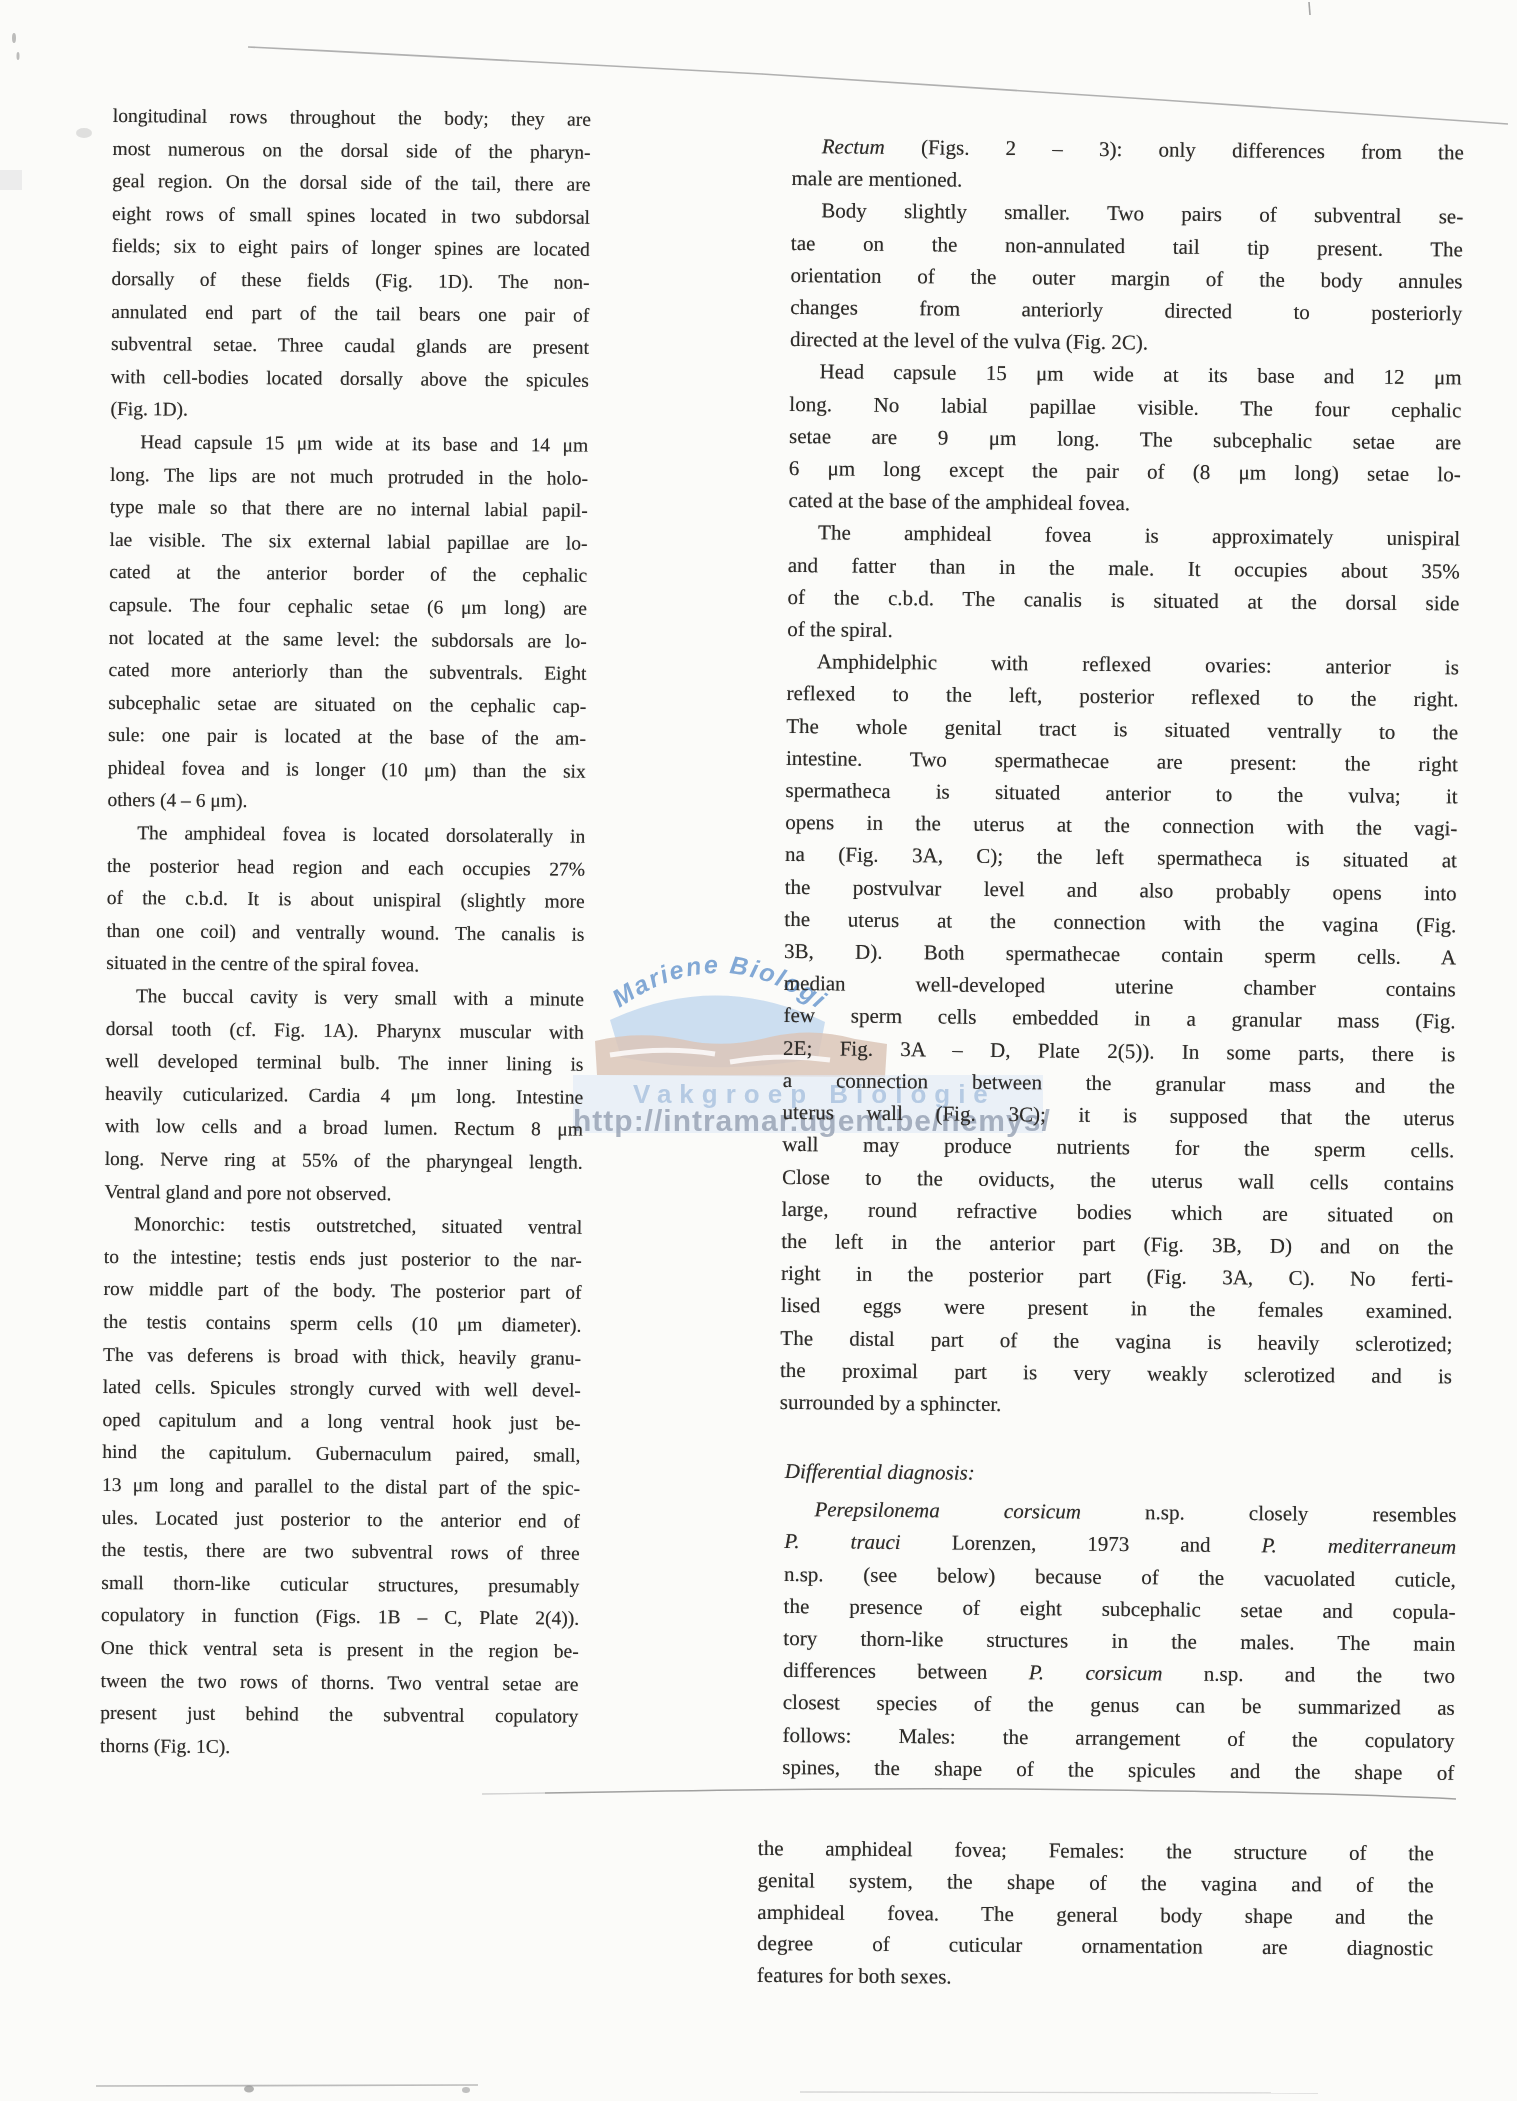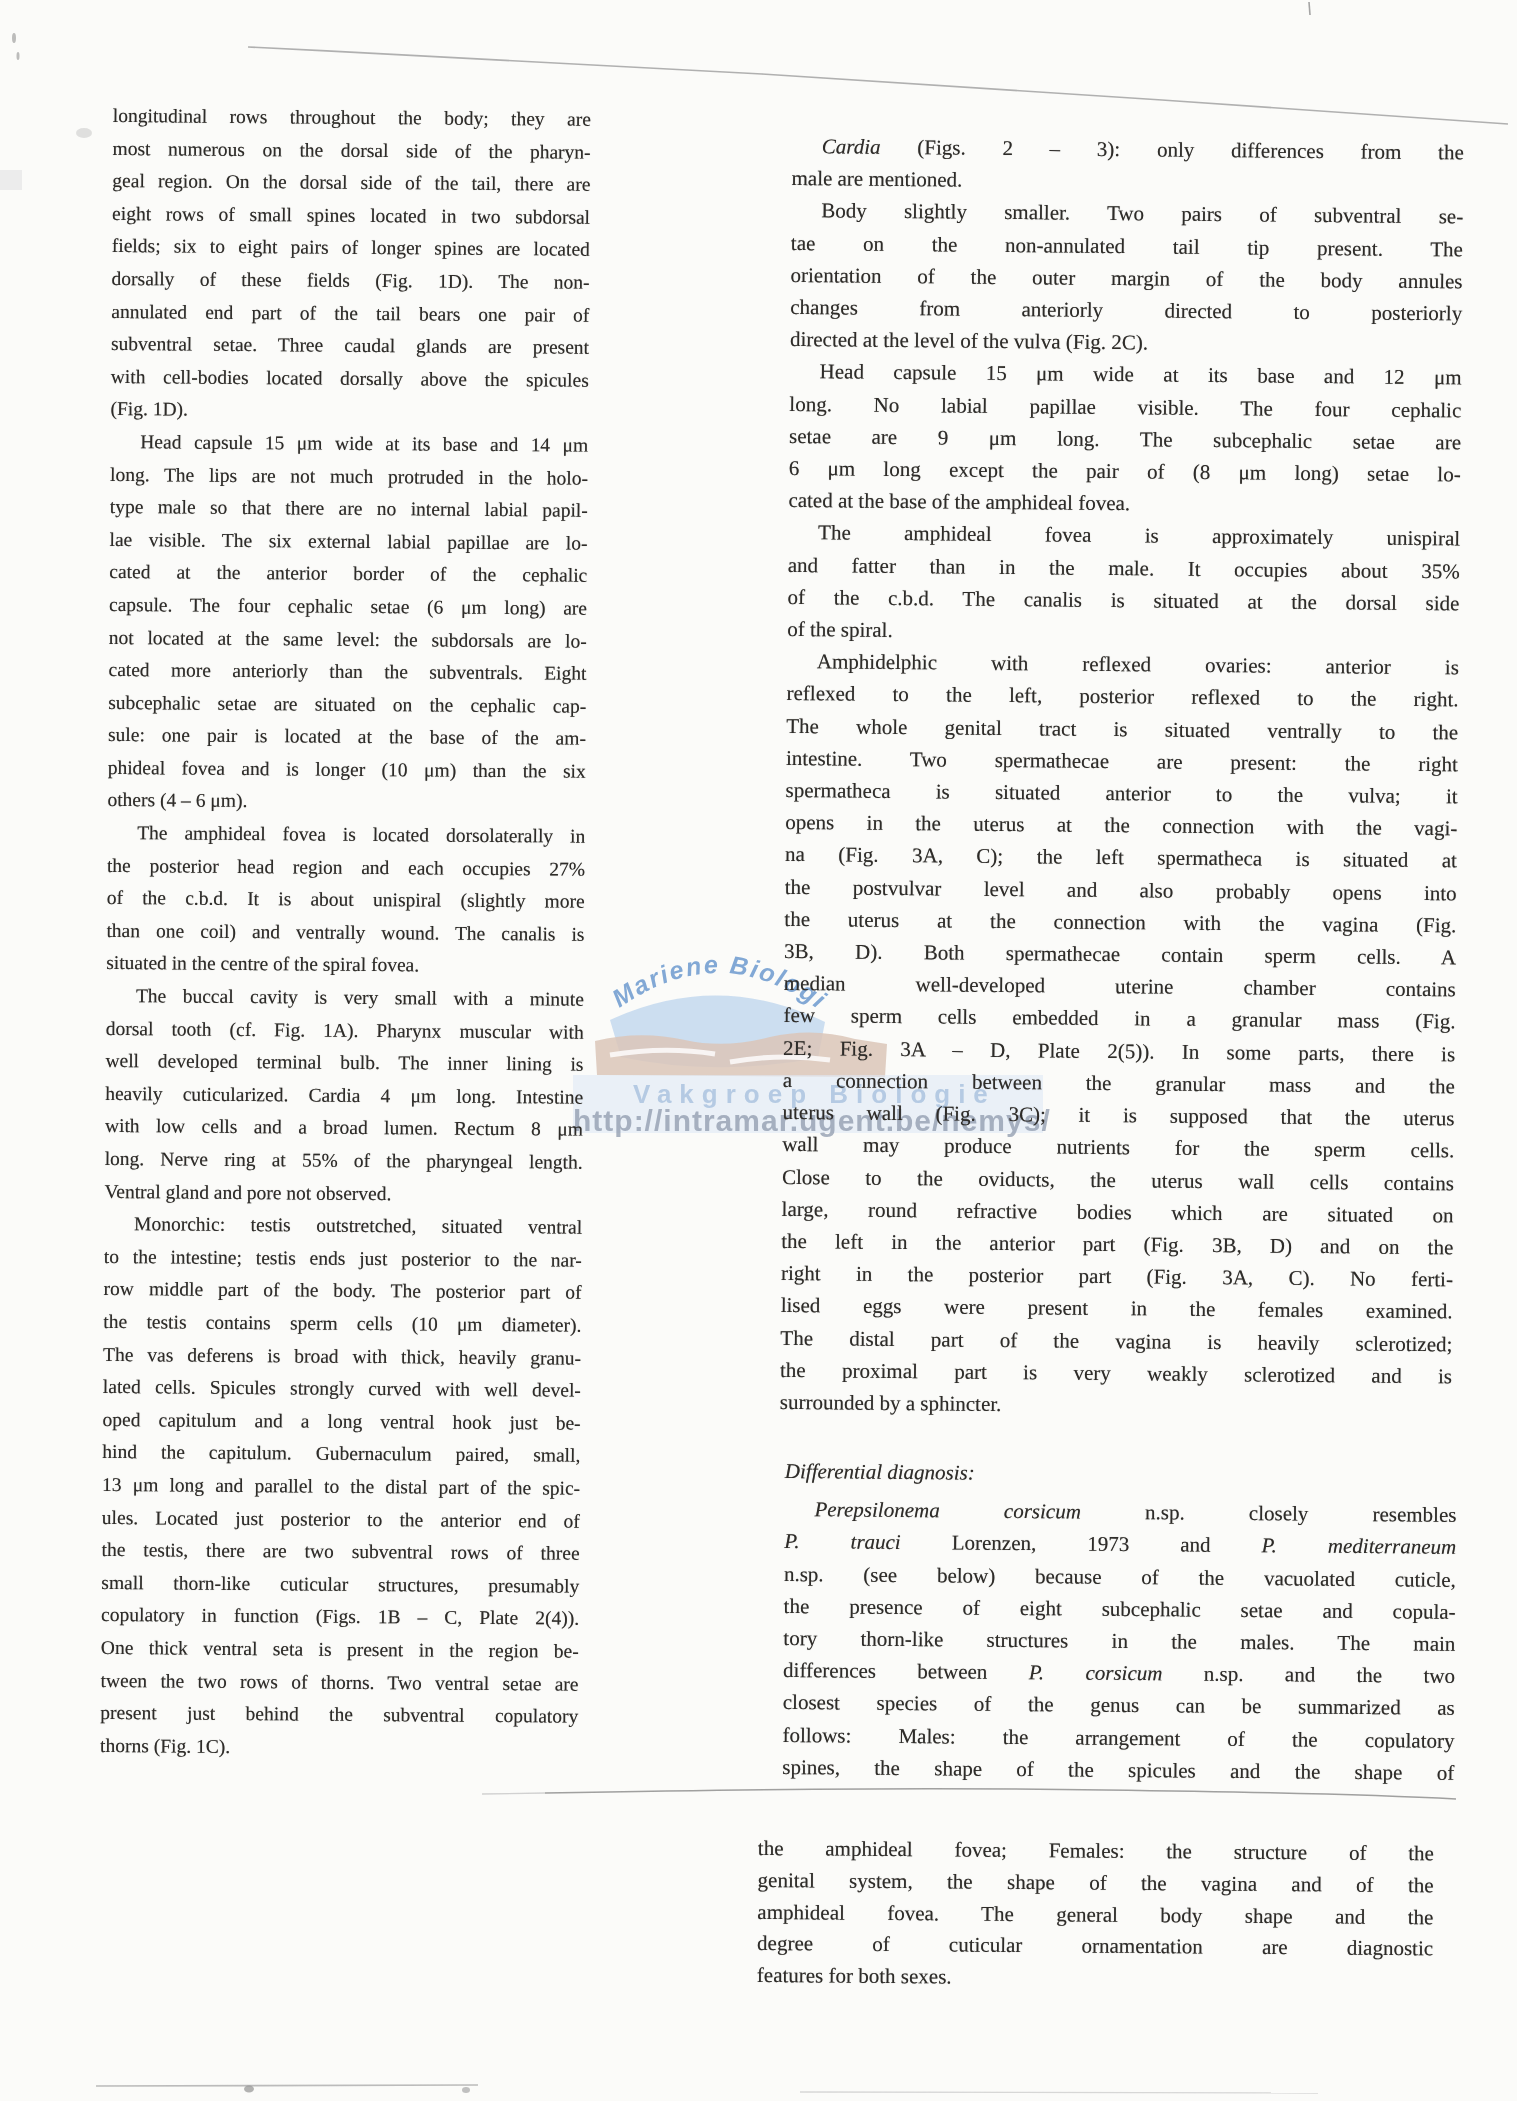--- a/index.html
+++ b/index.html
@@ -101,21 +101,21 @@
       <div class="line"><span>small thorn-like cuticular structures, presumably</span></div>
       <div class="line"><span>copulatory in function (Figs. 1B – C, Plate 2(4)).</span></div>
       <div class="line"><span>One thick ventral seta is present in the region be-</span></div>
       <div class="line"><span>tween the two rows of thorns. Two ventral setae are</span></div>
       <div class="line"><span>present just behind the subventral copulatory</span></div>
       <div class="line last"><span>thorns (Fig. 1C).</span></div>
     </div>
   </div>
 <div id="right-col" class="column">
     <div class="para">
-      <div class="line ind"><span class="it">Cardia</span><span> (Figs. 2 – 3): only differences from the</span></div>
+      <div class="line ind"><span class="it">Rectum</span><span> (Figs. 2 – 3): only differences from the</span></div>
       <div class="line last"><span>male are mentioned.</span></div>
     </div>
     <div class="para">
       <div class="line ind"><span>Body slightly smaller. Two pairs of subventral se-</span></div>
       <div class="line"><span>tae on the non-annulated tail tip present. The</span></div>
       <div class="line"><span>orientation of the outer margin of the body annules</span></div>
       <div class="line"><span>changes from anteriorly directed to posteriorly</span></div>
       <div class="line last"><span>directed at the level of the vulva (Fig. 2C).</span></div>
     </div>
     <div class="para">

